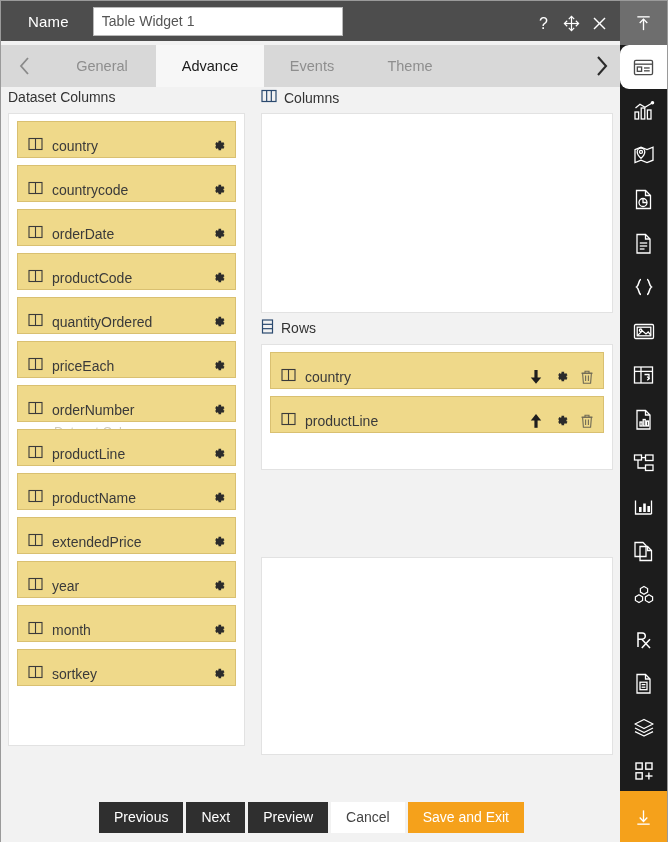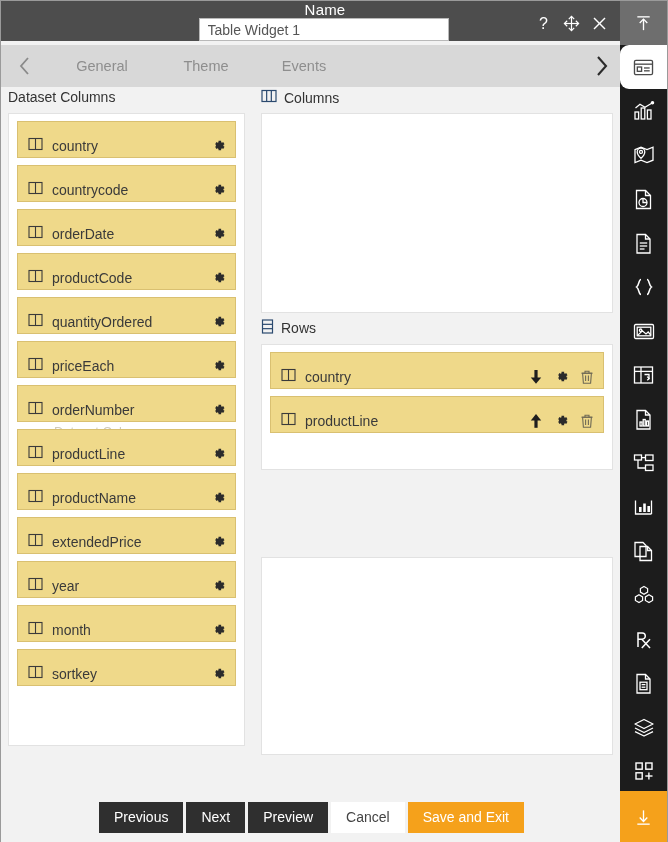--- a/index.html
+++ b/index.html
@@ -14,21 +14,21 @@
     width: 668px; height: 842px;
     background: #f2f2f2;
     border: 1px solid #9a9a9a;
   }
 
   
   .hdr {
     position: absolute; left: 0; top: 0;
     width: 621px; height: 40px;
     background: #4d4d4d;
-    display: flex; align-items: center; flex-direction: column;
+    display: flex; align-items: center;
   }
   .hdr-label {
     color: #ffffff; font-size: 15px;
     margin-left: 27px; letter-spacing: .2px;
   }
   .name-input {
     width: 250px; height: 29px;
     margin-left: 24px;
     background: #ffffff;
     border: 1px solid #b9b9b9;
@@ -225,25 +225,28 @@
 
   <div class="tabs">
     <div class="tab-arrow">
       <svg width="14" height="22" viewBox="0 0 14 22" stroke="#8a8a8a" stroke-width="1.8" fill="none">
         <polyline points="10,3 3,11 10,19"></polyline>
       </svg>
     </div>
     <div class="tab w-general">
         <span>General</span>
       </div>
+    <div class="tab w-advance active">
+        <span>Advance</span>
+      </div>
+    <div class="tab w-events">
+        <span>Events</span>
+      </div>
     <div class="tab w-theme">
         <span>Theme</span>
-      </div>
-    <div class="tab w-events">
-        <span>Events</span>
       </div>
     <div class="tabs-spacer"></div>
     <div class="tab-arrow next">
       <svg width="16" height="24" viewBox="0 0 16 24" stroke="#2b2b2b" stroke-width="2.1" fill="none">
         <polyline points="5,3 13,12 5,21"></polyline>
       </svg>
     </div>
   </div>
 
   <div class="body">

